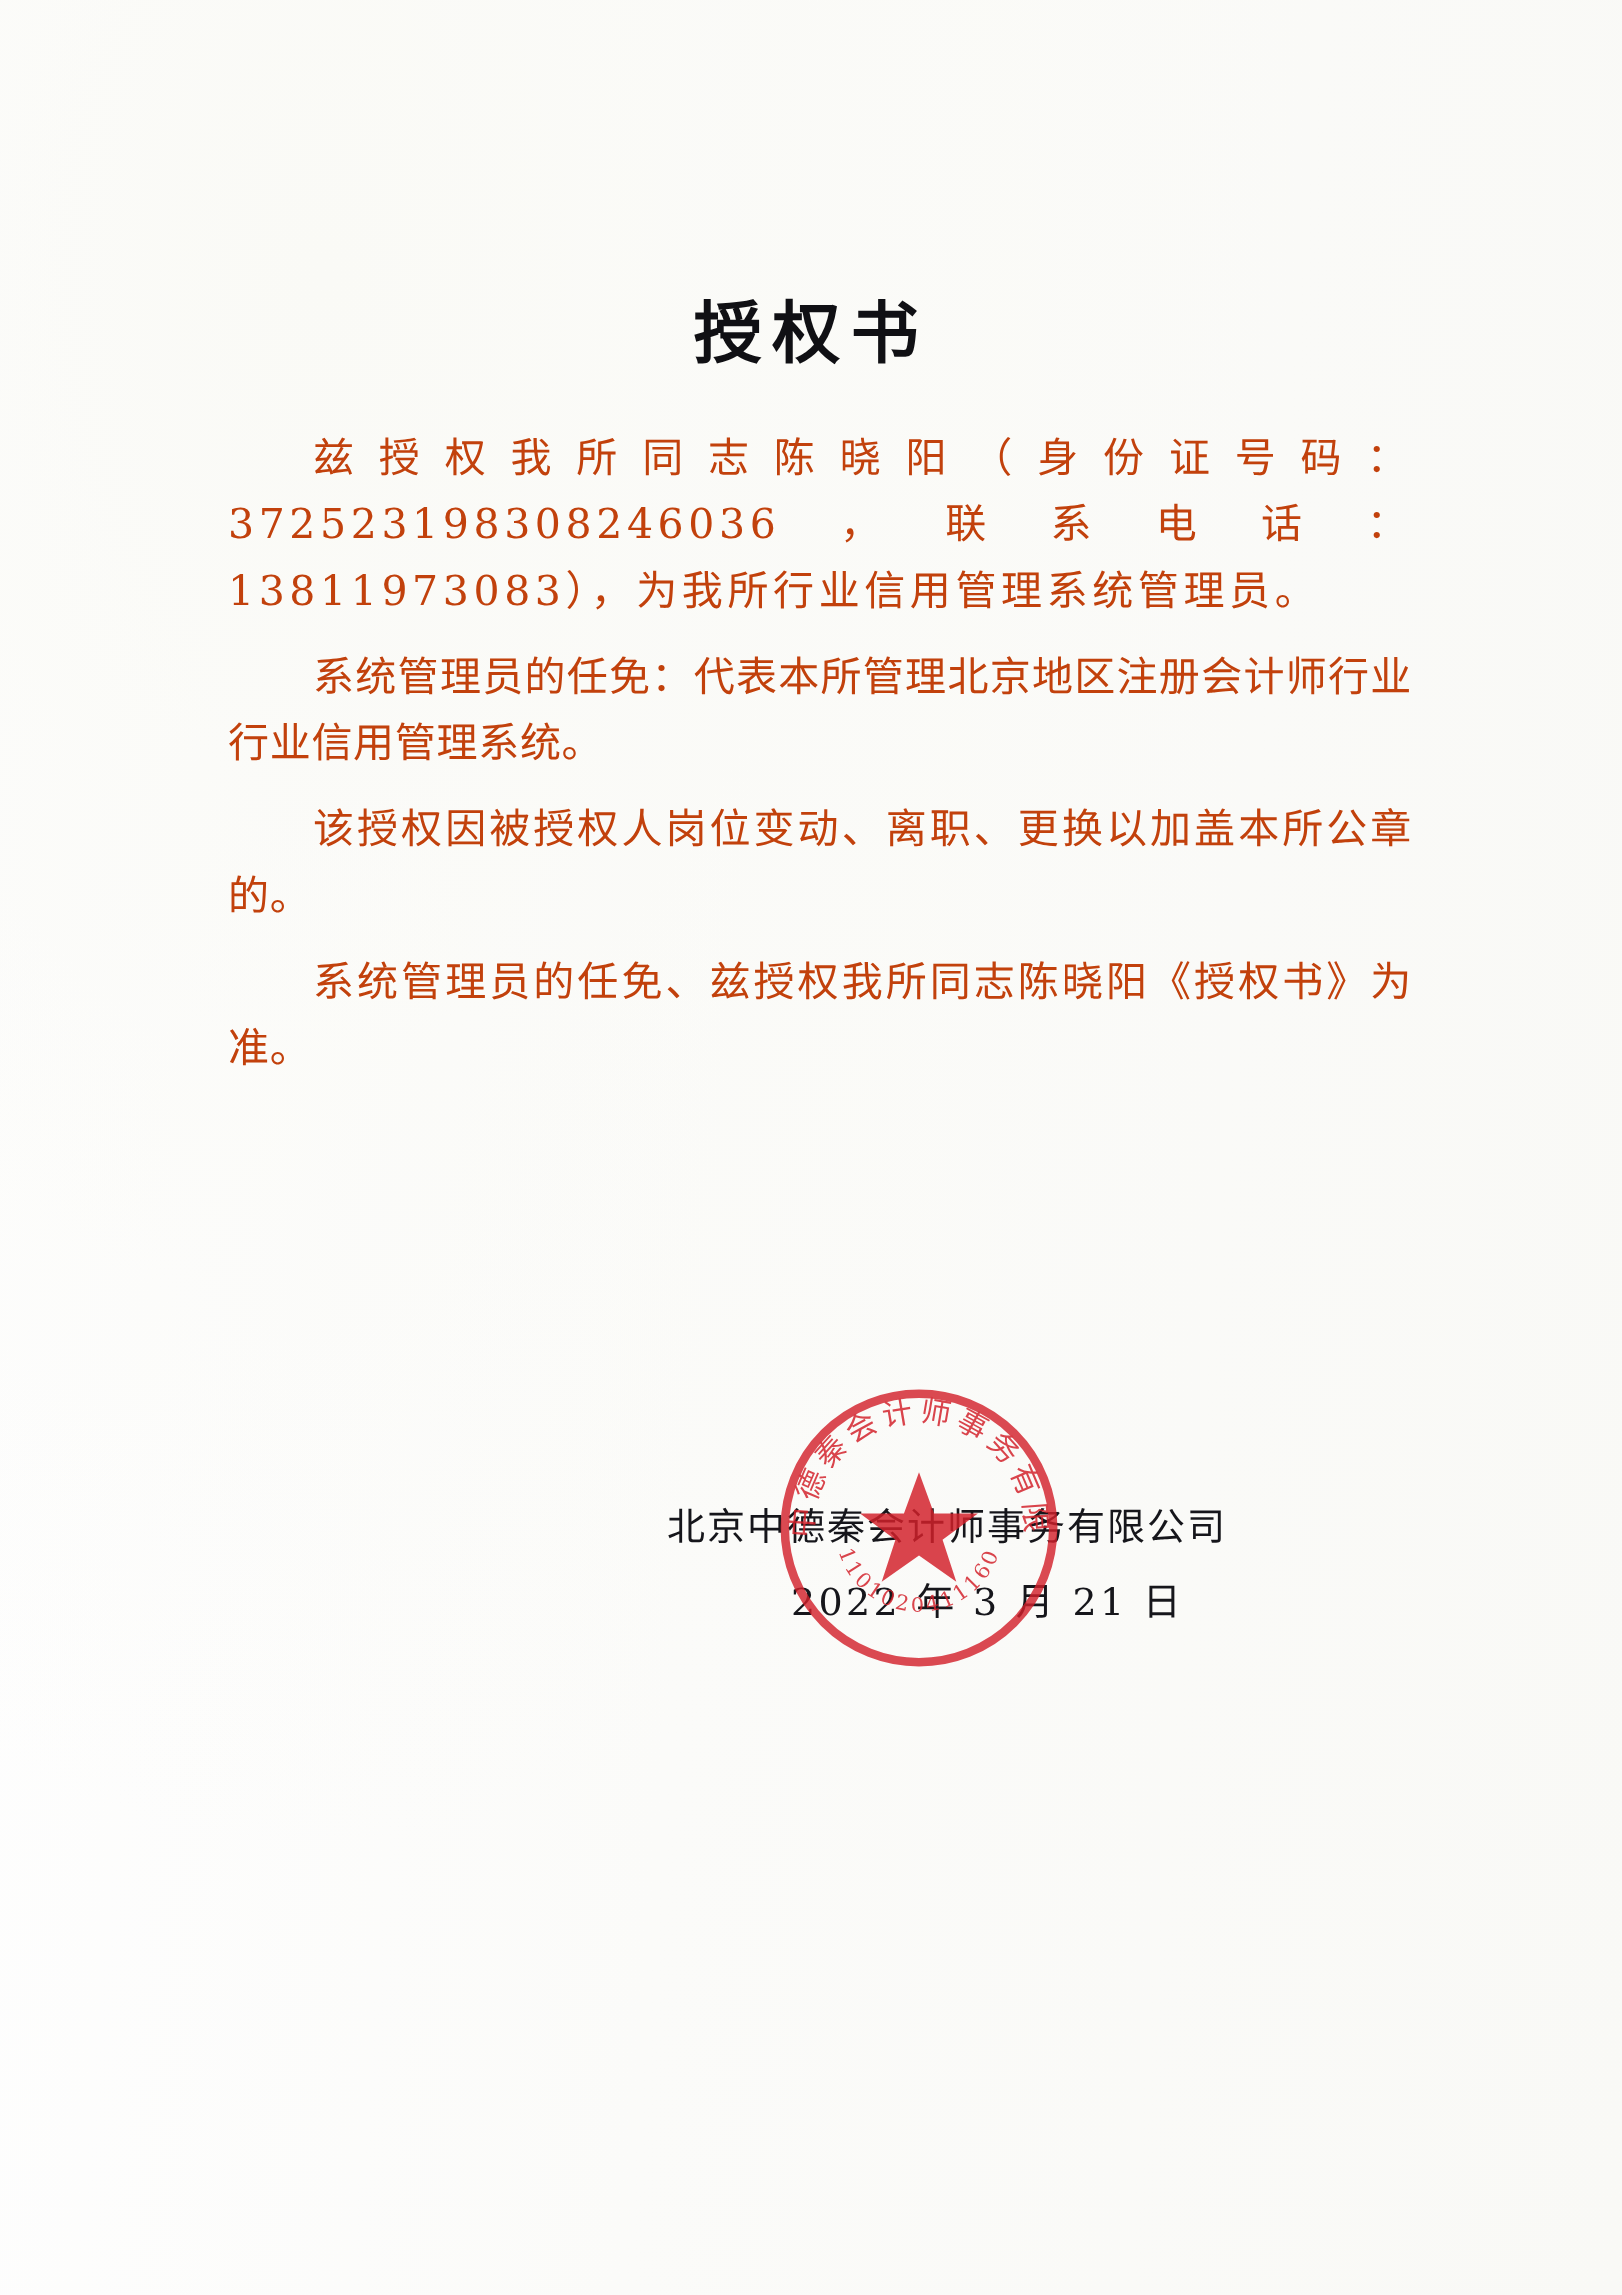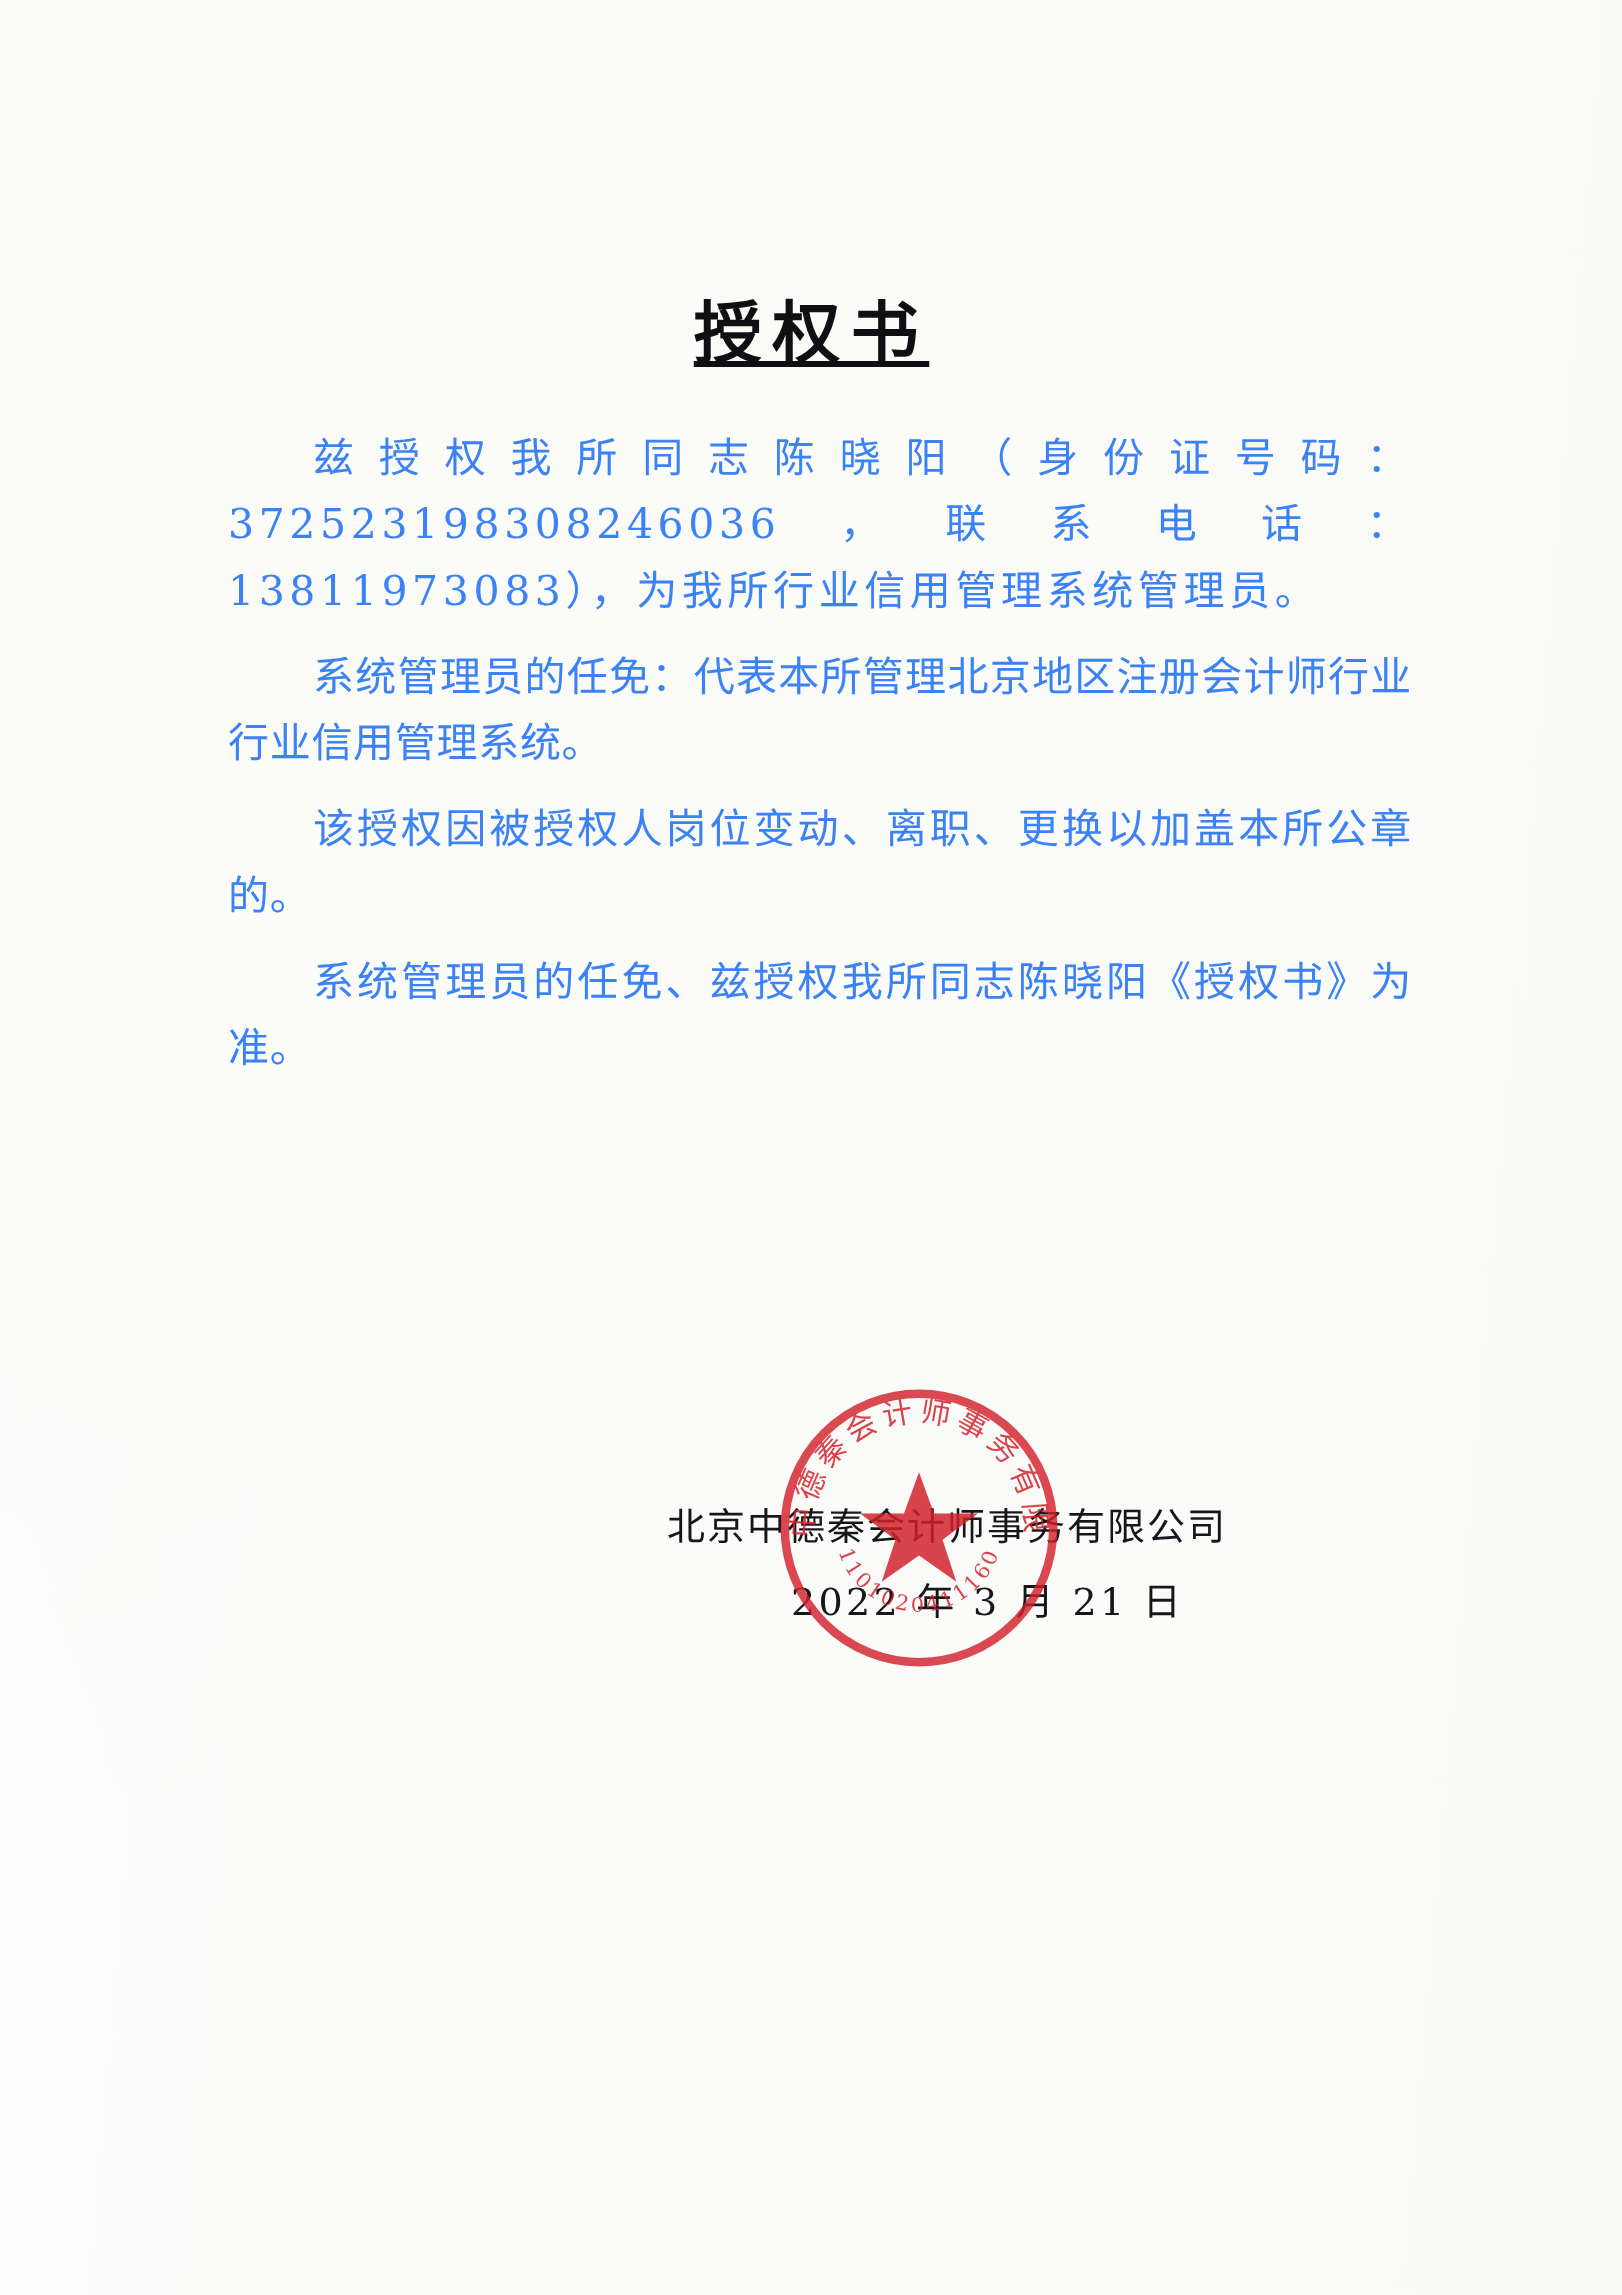--- a/index.html
+++ b/index.html
@@ -31,36 +31,35 @@
     position: absolute;
     top: 232px;
     left: 0;
     width: 100%;
     text-align: center;
     font-size: 68px;
     letter-spacing: 10.5px;
     font-weight: 700;
     font-family: "DejaVu Serif", "Liberation Serif", serif;
     color: #101014;
-    text-decoration: underline;
   }
   .body-block {
     position: absolute;
     top: 425px;
     left: 228px;
     width: 1184px;
   }
   .para {
     font-size: 41px;
     line-height: 1.62;
     text-align: justify;
     text-justify: inter-ideograph;
     margin: 0 0 19.6px 0;
     letter-spacing: 0.7px;
-    color: #3b82f6;
+    color: #c2410c;
   }
   .para.indent {
     text-indent: 85px;
   }
   .para.spread {
     
     letter-spacing: 4.6px;
   }
   .signature-block {
     position: absolute;

